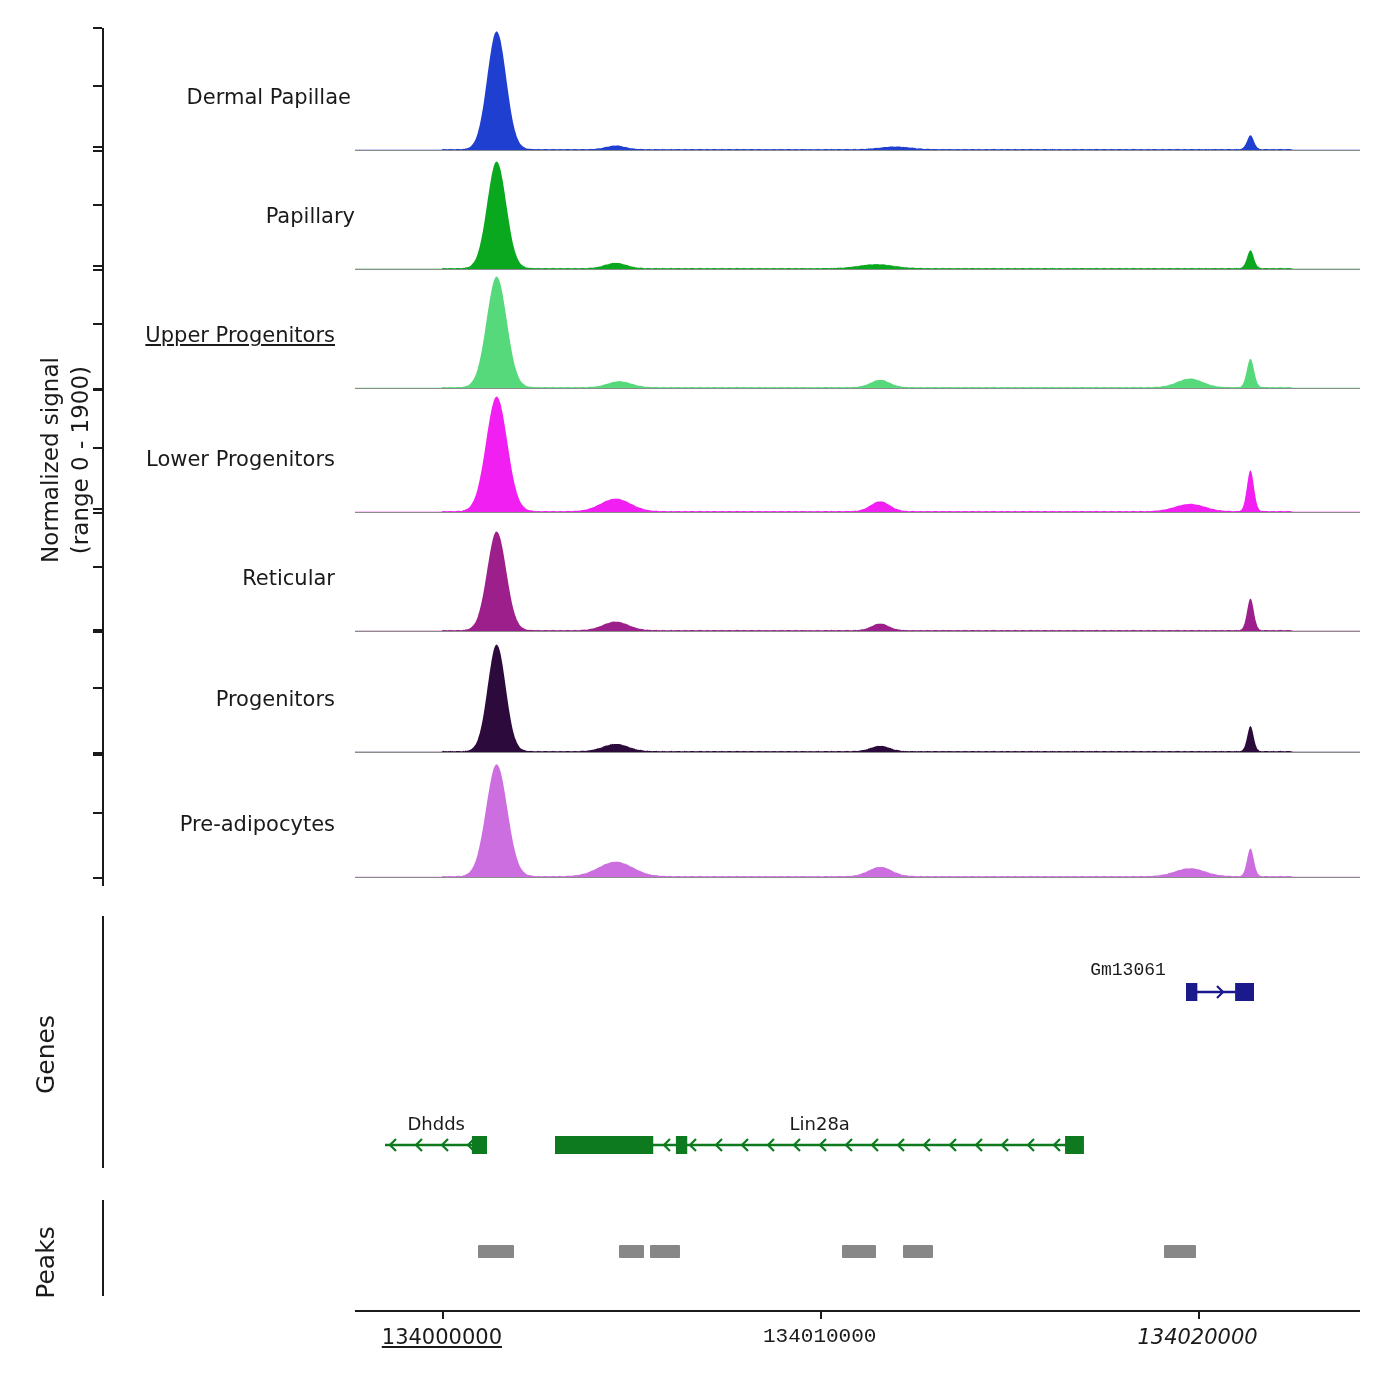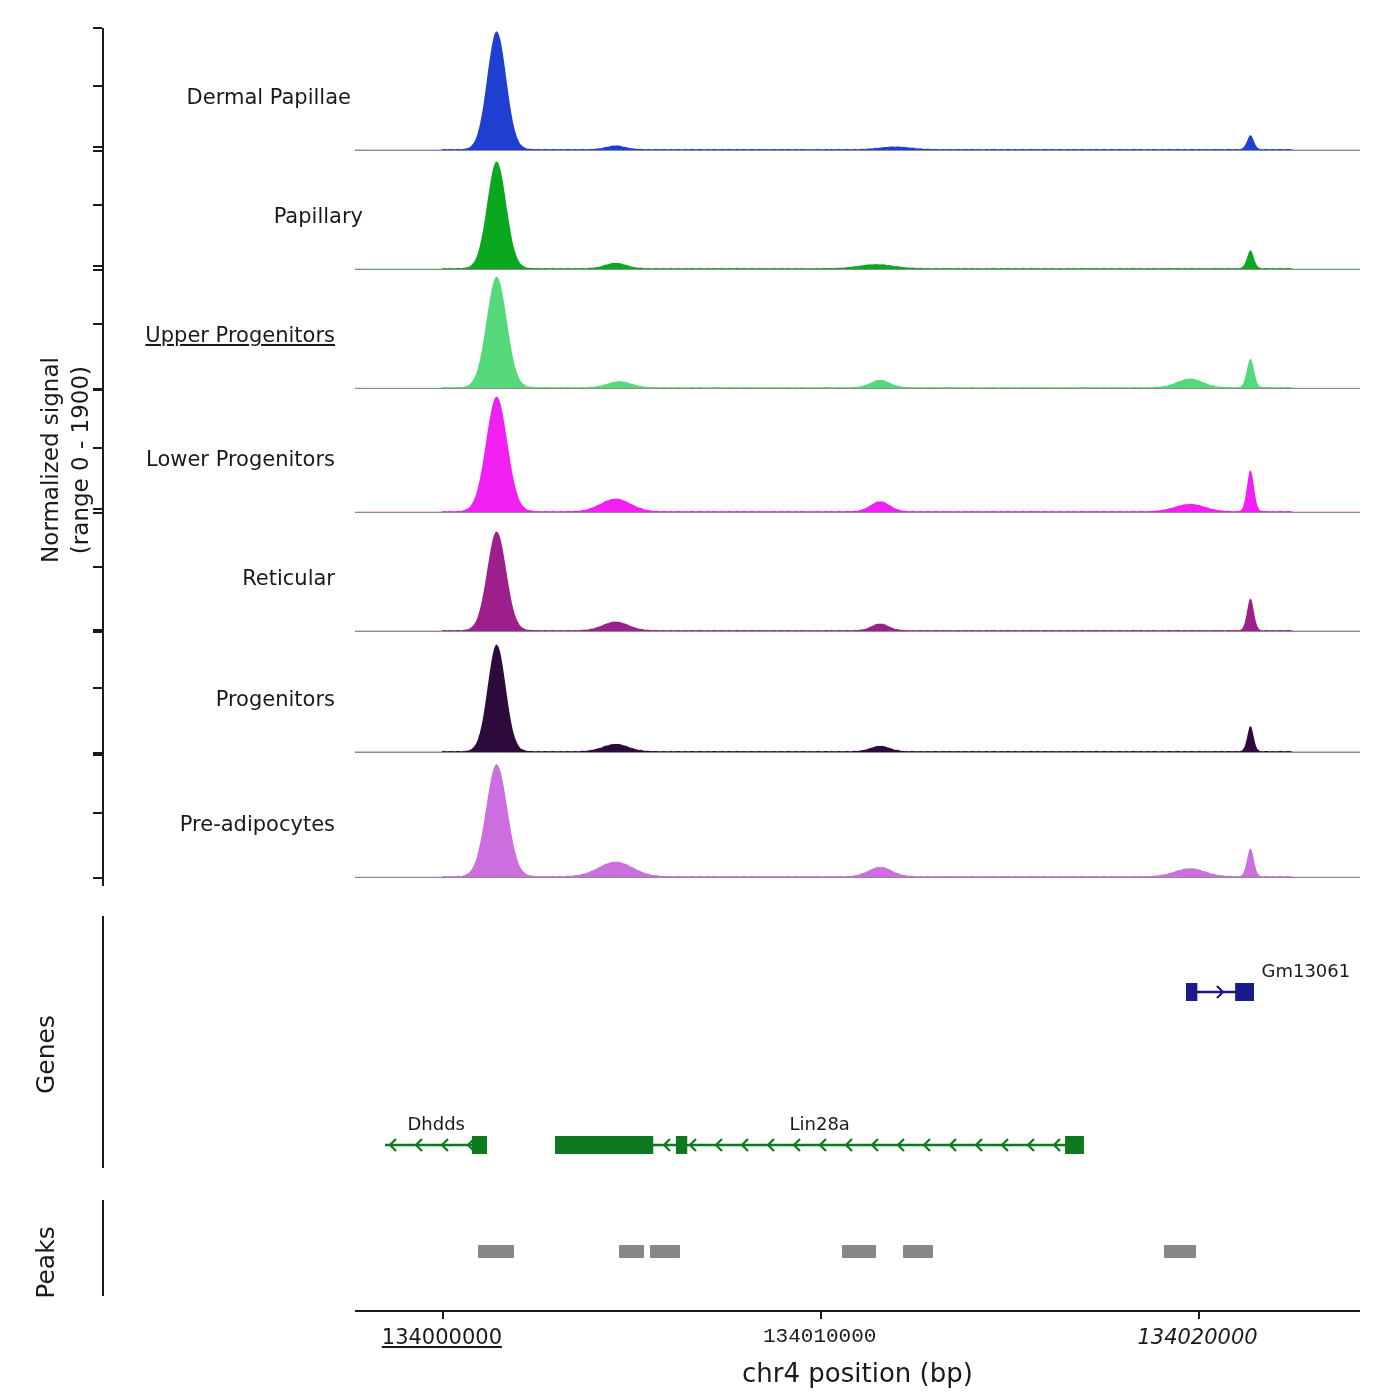--- a/index.html
+++ b/index.html
@@ -133,21 +133,21 @@
   <div class="spine" id="signal-spine" style="left:102px; top:28px; height:858px;"></div>
   <div class="spine" id="genes-spine" style="left:102px; top:916px; height:252px;"></div>
   <div class="spine" id="peaks-spine" style="left:102px; top:1200px; height:96px;"></div>
 
   <div id="tracks-layer">
       <div class="track-label" style="left: 16px; width: 335px; top: 85px;">Dermal Papillae</div>
       <div class="track-baseline" style="left: 355px; width: 1005px; top: 150px;"></div>
       <svg class="track-svg" width="1005" height="125" style="left: 355px; top: 25px;">
         <polygon points="0,125 0.00,124.86 1.01,124.75 2.01,124.84 3.02,124.82 4.02,124.85 5.03,124.80 6.03,124.79 7.04,124.78 8.04,124.76 9.04,124.82 10.05,124.81 11.05,124.85 12.06,124.80 13.06,124.85 14.07,124.74 15.07,124.81 16.08,124.77 17.09,124.82 18.09,124.85 19.09,124.83 20.10,124.81 21.11,124.76 22.11,124.82 23.11,124.75 24.12,124.85 25.13,124.83 26.13,124.85 27.13,124.79 28.14,124.81 29.15,124.76 30.15,124.78 31.16,124.80 32.16,124.82 33.16,124.85 34.17,124.80 35.18,124.84 36.18,124.74 37.18,124.85 38.19,124.76 39.20,124.84 40.20,124.85 41.20,124.83 42.21,124.79 43.21,124.77 44.22,124.79 45.23,124.76 46.23,124.83 47.23,124.83 48.24,124.85 49.25,124.78 50.25,124.84 51.25,124.74 52.26,124.81 53.27,124.79 54.27,124.83 55.27,124.85 56.28,124.81 57.29,124.81 58.29,124.75 59.29,124.83 60.30,124.76 61.30,124.85 62.31,124.85 63.31,124.84 64.32,124.78 65.33,124.80 66.33,124.76 67.34,124.78 68.34,124.82 69.34,124.84 70.35,124.84 71.35,124.78 72.36,124.84 73.36,124.74 74.37,124.84 75.38,124.78 76.38,124.84 77.39,124.84 78.39,124.82 79.39,124.79 80.40,124.76 81.41,124.80 82.41,124.77 83.42,124.84 84.42,124.85 85.43,124.85 86.43,124.77 87.43,124.22 88.44,123.86 89.44,124.13 90.45,124.12 91.45,124.30 92.46,124.25 93.47,124.05 94.47,124.15 95.47,123.84 96.48,124.27 97.48,124.00 98.49,124.33 99.50,124.26 100.50,124.24 101.51,123.93 102.51,124.02 103.52,123.94 104.52,123.99 105.52,124.15 106.53,124.21 107.53,124.09 108.54,123.67 109.55,123.93 110.55,123.27 111.56,123.49 112.56,123.01 113.56,122.84 114.57,122.19 115.58,121.40 116.58,120.42 117.59,119.17 118.59,117.98 119.59,116.13 120.60,114.26 121.60,111.60 122.61,108.61 123.61,104.56 124.62,100.68 125.63,95.63 126.63,90.54 127.64,84.70 128.64,78.39 129.65,71.40 130.65,63.93 131.66,56.67 132.66,48.79 133.67,41.80 134.67,34.39 135.68,27.90 136.68,21.64 137.69,16.40 138.69,11.85 139.70,8.80 140.70,6.89 141.70,6.33 142.71,7.22 143.71,9.14 144.72,12.37 145.72,16.30 146.73,22.07 147.73,27.71 148.74,34.86 149.75,42.01 150.75,49.62 151.75,56.98 152.76,64.33 153.76,71.54 154.77,78.27 155.78,84.96 156.78,90.77 157.78,96.31 158.79,100.84 159.80,105.14 160.80,108.28 161.81,111.63 162.81,114.00 163.81,116.35 164.82,118.20 165.83,119.56 166.83,120.62 167.84,121.24 168.84,122.21 169.84,122.41 170.85,123.28 171.86,123.43 172.86,123.79 173.86,123.70 174.87,123.87 175.88,123.74 176.88,123.88 177.88,124.01 178.89,124.11 179.89,124.31 180.90,124.11 181.91,124.26 182.91,123.83 183.91,124.30 184.92,123.91 185.93,124.25 186.93,124.29 187.94,124.26 188.94,124.08 189.94,123.98 190.95,124.05 191.96,123.92 192.96,124.24 193.97,124.21 194.97,124.34 195.97,124.05 196.98,124.26 197.99,123.85 198.99,124.13 200.00,124.02 201.00,124.22 202.01,124.34 203.01,124.15 204.02,124.16 205.02,123.86 206.02,124.24 207.03,123.92 208.03,124.34 209.04,124.30 210.04,124.30 211.05,124.01 212.06,124.09 213.06,123.94 214.06,124.00 215.07,124.16 216.07,124.24 217.08,124.31 218.09,124.04 219.09,124.30 220.09,123.82 221.10,124.27 222.10,123.98 223.11,124.27 224.12,124.31 225.12,124.19 226.13,124.04 227.13,123.93 228.14,124.08 229.14,123.94 230.15,124.26 231.15,124.29 232.16,124.31 233.16,123.92 234.17,124.15 235.17,123.76 236.17,123.99 237.18,123.93 238.19,124.06 239.19,123.99 240.19,123.71 241.20,123.72 242.20,123.29 243.21,123.61 244.22,123.18 245.22,123.37 246.22,123.16 247.23,122.92 248.23,122.43 249.24,122.29 250.25,122.00 251.25,121.82 252.25,121.79 253.26,121.67 254.27,121.41 255.27,120.88 256.27,121.08 257.28,120.43 258.29,120.75 259.29,120.49 260.30,120.70 261.30,120.62 262.31,120.55 263.31,120.55 264.31,120.54 265.32,120.92 266.32,120.98 267.33,121.48 268.34,121.65 269.34,121.94 270.35,121.75 271.35,122.25 272.36,122.19 273.36,122.64 274.37,122.90 275.37,123.25 276.38,123.29 277.38,123.21 278.39,123.54 279.39,123.31 280.40,123.89 281.40,123.73 282.41,124.07 283.41,123.99 284.41,124.04 285.42,123.81 286.42,123.91 287.43,123.95 288.44,124.02 289.44,124.25 290.44,124.23 291.45,124.26 292.45,123.88 293.46,124.32 294.46,123.84 295.47,124.23 296.47,124.16 297.48,124.33 298.49,124.16 299.49,124.05 300.50,124.04 301.50,123.89 302.50,124.19 303.51,124.09 304.51,124.34 305.52,124.17 306.52,124.30 307.53,123.87 308.53,124.14 309.54,123.94 310.55,124.15 311.55,124.27 312.56,124.26 313.56,124.19 314.56,123.92 315.57,124.21 316.57,123.86 317.58,124.34 318.58,124.17 319.59,124.34 320.60,124.11 321.60,124.14 322.61,123.93 323.61,123.99 324.62,124.08 325.62,124.14 326.63,124.34 327.63,124.16 328.63,124.29 329.64,123.85 330.65,124.30 331.65,123.90 332.66,124.24 333.66,124.26 334.67,124.27 335.67,124.10 336.68,123.98 337.68,124.06 338.69,123.90 339.69,124.24 340.70,124.19 341.70,124.35 342.71,124.07 343.71,124.26 344.72,123.85 345.72,124.12 346.72,124.01 347.73,124.20 348.73,124.34 349.74,124.17 350.75,124.17 351.75,123.87 352.75,124.24 353.76,123.90 354.76,124.33 355.77,124.27 356.77,124.30 357.78,124.03 358.78,124.09 359.79,123.94 360.79,123.99 361.80,124.15 362.81,124.22 363.81,124.32 364.81,124.06 365.82,124.31 366.82,123.82 367.83,124.27 368.83,123.97 369.84,124.26 370.84,124.34 371.85,124.20 372.86,124.07 373.86,123.93 374.87,124.10 375.87,123.94 376.88,124.28 377.88,124.29 378.88,124.35 379.89,123.99 380.89,124.22 381.90,123.86 382.91,124.11 383.91,124.09 384.92,124.26 385.92,124.29 386.93,124.08 387.93,124.17 388.94,123.84 389.94,124.28 390.94,123.96 391.95,124.32 392.96,124.32 393.96,124.26 394.97,123.98 395.97,124.04 396.98,123.97 397.98,124.01 398.99,124.22 399.99,124.31 401.00,124.30 402.00,123.98 403.00,124.34 404.01,123.82 405.02,124.24 406.02,124.05 407.03,124.30 408.03,124.25 409.03,124.13 410.04,124.05 411.04,123.90 412.05,124.14 413.05,123.99 414.06,124.32 415.06,124.30 416.07,124.33 417.07,123.92 418.08,124.17 419.08,123.89 420.09,124.11 421.09,124.17 422.10,124.33 423.10,124.24 424.11,124.00 425.12,124.19 426.12,123.83 427.13,124.32 428.13,124.05 429.13,124.33 430.14,124.22 431.14,124.20 432.15,123.95 433.15,124.00 434.16,124.02 435.17,124.05 436.17,124.28 437.18,124.29 438.18,124.29 439.19,123.91 440.19,124.33 441.19,123.84 442.20,124.23 443.20,124.14 444.21,124.35 445.22,124.18 446.22,124.06 447.23,124.05 448.23,123.88 449.24,124.19 450.24,124.07 451.25,124.34 452.25,124.20 453.25,124.30 454.26,123.88 455.26,124.14 456.27,123.94 457.28,124.14 458.28,124.25 459.29,124.28 460.29,124.20 461.30,123.93 462.30,124.21 463.31,123.85 464.31,124.35 465.31,124.14 466.32,124.34 467.33,124.13 468.33,124.14 469.34,123.94 470.34,123.98 471.34,124.08 472.35,124.12 473.35,124.33 474.36,124.18 475.36,124.29 476.37,123.85 477.38,124.29 478.38,123.89 479.38,124.23 480.39,124.24 481.39,124.29 482.40,124.12 483.40,123.99 484.41,124.07 485.41,123.89 486.42,124.23 487.43,124.16 488.43,124.34 489.44,124.09 490.44,124.25 491.44,123.85 492.45,124.10 493.45,123.98 494.46,124.16 495.46,124.30 496.47,124.16 497.48,124.14 498.48,123.82 499.49,124.19 500.49,123.81 501.50,124.24 502.50,124.14 503.50,124.19 504.51,123.91 505.51,123.92 506.52,123.75 507.52,123.75 508.53,123.88 509.54,123.89 510.54,123.98 511.55,123.69 512.55,123.86 513.56,123.31 514.56,123.68 515.57,123.30 516.57,123.52 517.58,123.53 518.58,123.32 519.59,123.09 520.59,122.85 521.60,122.92 522.60,122.64 523.61,122.89 524.61,122.76 525.62,122.74 526.62,122.29 527.63,122.39 528.63,121.93 529.63,122.06 530.64,121.95 531.64,122.02 532.65,122.00 533.65,121.72 534.66,121.74 535.67,121.33 536.67,121.73 537.68,121.35 538.68,121.70 539.69,121.72 540.69,121.63 541.70,121.38 542.70,121.44 543.71,121.41 544.71,121.48 545.72,121.75 546.72,121.89 547.73,121.99 548.73,121.76 549.74,122.20 550.74,121.77 551.75,122.28 552.75,122.19 553.75,122.54 554.76,122.65 555.77,122.62 556.77,122.65 557.78,122.59 558.78,122.94 559.79,122.87 560.79,123.31 561.80,123.42 562.80,123.50 563.81,123.20 564.81,123.50 565.81,123.29 566.82,123.57 567.82,123.69 568.83,123.90 569.83,123.90 570.84,123.70 571.84,123.93 572.85,123.59 573.85,124.12 574.86,123.85 575.87,124.18 576.87,124.12 577.88,124.10 578.88,123.88 579.88,123.92 580.89,123.96 581.89,123.98 582.90,124.22 583.90,124.28 584.91,124.27 585.91,123.90 586.92,124.30 587.92,123.82 588.93,124.21 589.93,124.11 590.94,124.32 591.94,124.20 592.95,124.06 593.95,124.06 594.96,123.88 595.96,124.19 596.97,124.05 597.98,124.34 598.98,124.22 599.99,124.29 600.99,123.89 602.00,124.13 603.00,123.93 604.00,124.12 605.01,124.23 606.01,124.30 607.02,124.22 608.02,123.94 609.03,124.22 610.03,123.84 611.04,124.34 612.04,124.12 613.05,124.35 614.05,124.15 615.06,124.15 616.06,123.95 617.07,123.97 618.08,124.07 619.08,124.09 620.09,124.32 621.09,124.21 622.10,124.30 623.10,123.87 624.11,124.28 625.11,123.88 626.12,124.22 627.12,124.22 628.13,124.30 629.13,124.14 630.13,124.00 631.14,124.08 632.14,123.88 633.15,124.24 634.15,124.14 635.16,124.35 636.16,124.12 637.17,124.25 638.17,123.87 639.18,124.10 640.19,123.99 641.19,124.16 642.20,124.31 643.20,124.21 644.21,124.20 645.21,123.88 646.22,124.26 647.22,123.87 648.23,124.32 649.23,124.22 650.24,124.32 651.24,124.08 652.25,124.09 653.25,123.95 654.25,123.97 655.26,124.14 656.26,124.17 657.27,124.34 658.27,124.11 659.28,124.32 660.29,123.83 661.29,124.25 662.30,123.94 663.30,124.23 664.31,124.31 665.31,124.23 666.32,124.10 667.32,123.94 668.33,124.11 669.33,123.91 670.34,124.28 671.34,124.24 672.35,124.34 673.35,124.03 674.36,124.21 675.36,123.87 676.37,124.08 677.37,124.06 678.38,124.22 679.38,124.32 680.38,124.12 681.39,124.19 682.40,123.84 683.40,124.29 684.41,123.93 685.41,124.31 686.42,124.32 687.42,124.27 688.43,124.02 689.43,124.04 690.44,123.98 691.44,123.98 692.44,124.20 693.45,124.26 694.45,124.32 695.46,124.02 696.46,124.35 697.47,123.82 698.47,124.22 699.48,124.02 700.48,124.27 701.49,124.30 702.50,124.15 703.50,124.08 704.50,123.90 705.51,124.15 706.51,123.96 707.52,124.32 708.52,124.34 709.53,124.32 710.53,123.96 711.54,124.16 712.54,123.89 713.55,124.08 714.55,124.14 715.56,124.29 716.56,124.27 717.57,124.03 718.57,124.21 719.58,123.82 720.58,124.33 721.59,124.00 722.60,124.32 723.60,124.27 724.61,124.21 725.61,123.98 726.62,123.99 727.62,124.02 728.63,124.02 729.63,124.26 730.63,124.34 731.64,124.31 732.64,123.94 733.65,124.31 734.65,123.83 735.66,124.21 736.66,124.10 737.67,124.32 738.67,124.22 739.68,124.08 740.68,124.07 741.69,123.87 742.69,124.19 743.70,124.02 744.71,124.34 745.71,124.25 746.72,124.29 747.72,123.91 748.73,124.12 749.73,123.92 750.74,124.10 751.74,124.22 752.75,124.32 753.75,124.23 754.75,123.95 755.76,124.23 756.76,123.83 757.77,124.34 758.77,124.09 759.78,124.34 760.78,124.18 761.79,124.15 762.79,123.96 763.80,123.97 764.81,124.07 765.81,124.07 766.82,124.31 767.82,124.23 768.83,124.31 769.83,123.88 770.84,124.27 771.84,123.87 772.85,124.21 773.85,124.20 774.86,124.32 775.86,124.16 776.87,124.00 777.87,124.09 778.88,123.87 779.88,124.24 780.88,124.11 781.89,124.35 782.89,124.15 783.90,124.25 784.90,123.88 785.91,124.09 786.92,123.98 787.92,124.14 788.93,124.29 789.93,124.23 790.94,124.21 791.94,123.89 792.95,124.26 793.95,123.86 794.96,124.31 795.96,124.19 796.97,124.33 797.97,124.10 798.98,124.09 799.98,123.96 800.99,123.96 801.99,124.13 803.00,124.15 804.00,124.35 805.00,124.13 806.01,124.33 807.02,123.84 808.02,124.24 809.03,123.93 810.03,124.22 811.04,124.29 812.04,124.25 813.05,124.12 814.05,123.94 815.06,124.11 816.06,123.89 817.06,124.28 818.07,124.21 819.07,124.34 820.08,124.06 821.08,124.21 822.09,123.87 823.09,124.07 824.10,124.05 825.10,124.20 826.11,124.34 827.12,124.14 828.12,124.21 829.13,123.84 830.13,124.30 831.13,123.91 832.14,124.30 833.14,124.30 834.15,124.28 835.15,124.04 836.16,124.04 837.16,123.98 838.17,123.97 839.17,124.19 840.18,124.23 841.18,124.32 842.19,124.04 843.19,124.34 844.20,123.82 845.20,124.21 846.21,124.00 847.21,124.25 848.22,124.32 849.23,124.17 850.23,124.09 851.24,123.90 852.24,124.15 853.25,123.94 854.25,124.32 855.25,124.31 856.26,124.32 857.26,123.98 858.27,124.16 859.27,123.89 860.28,124.07 861.28,124.12 862.29,124.27 863.29,124.29 864.30,124.05 865.30,124.22 866.31,123.82 867.31,124.34 868.32,123.98 869.33,124.31 870.33,124.30 871.34,124.22 872.34,123.99 873.35,123.99 874.35,124.02 875.36,124.00 876.36,124.25 877.37,124.33 878.37,124.31 879.38,123.96 880.38,124.30 881.38,123.83 882.39,124.19 883.39,124.06 884.40,124.23 885.40,124.07 886.41,123.70 887.41,123.26 888.42,122.26 889.42,121.35 890.43,119.38 891.44,117.48 892.44,114.94 893.45,112.67 894.45,110.68 895.46,110.30 896.46,110.73 897.47,112.56 898.47,114.98 899.48,117.59 900.48,119.72 901.49,121.19 902.49,122.68 903.50,123.02 904.50,123.95 905.50,123.91 906.51,124.26 907.51,124.18 908.52,124.15 909.52,123.97 910.53,123.96 911.54,124.07 912.54,124.05 913.55,124.30 914.55,124.26 915.56,124.32 916.56,123.89 917.57,124.27 918.57,123.86 919.58,124.19 920.58,124.18 921.59,124.34 922.59,124.18 923.60,124.01 924.60,124.09 925.61,123.86 926.61,124.24 927.62,124.09 928.62,124.35 929.63,124.17 930.63,124.25 931.63,123.89 932.64,124.08 933.65,123.97 934.65,124.12 935.66,124.28 936.66,124.25 937.67,124.83 938.67,124.76 939.68,124.84 940.68,124.74 941.69,124.85 942.69,124.82 943.69,124.85 944.70,124.80 945.70,124.80 946.71,124.77 947.71,124.77 948.72,124.81 949.72,124.80 950.73,124.85 951.73,124.81 952.74,124.85 953.75,124.74 954.75,124.83 955.75,124.76 956.76,124.82 957.76,124.84 958.77,124.84 959.77,124.81 960.78,124.77 961.78,124.80 962.79,124.75 963.79,124.84 964.80,124.82 965.80,124.85 966.81,124.80 967.81,124.82 968.82,124.75 969.82,124.79 970.83,124.79 971.83,124.82 972.84,124.85 973.85,124.81 974.85,124.83 975.86,124.74 976.86,124.85 977.87,124.75 978.87,124.84 979.88,124.84 980.88,124.84 981.88,124.79 982.89,124.79 983.89,124.78 984.90,124.77 985.90,124.82 986.91,124.82 987.91,124.85 988.92,124.79 989.92,124.85 990.93,124.74 991.93,124.82 992.94,124.77 993.94,124.83 994.95,124.85 995.96,124.82 996.96,124.80 997.97,124.76 998.97,124.81 999.98,124.76 1000.98,124.85 1001.99,124.84 1002.99,124.85 1004.00,124.78 1005.00,124.81 1005,125" fill="#1f3fd0"></polygon>
       </svg>
-      <div class="track-label" style="left: 16px; width: 335px; top: 204px; padding-left: 12px;">Papillary</div>
+      <div class="track-label" style="left: 8px; width: 335px; top: 204px; padding-left: 12px;">Papillary</div>
       <div class="track-baseline" style="left: 355px; width: 1005px; top: 269px;"></div>
       <svg class="track-svg" width="1005" height="125" style="left: 355px; top: 144px;">
         <polygon points="0,125 0.00,124.86 1.01,124.75 2.01,124.84 3.02,124.82 4.02,124.85 5.03,124.80 6.03,124.79 7.04,124.78 8.04,124.76 9.04,124.82 10.05,124.81 11.05,124.85 12.06,124.80 13.06,124.85 14.07,124.74 15.07,124.81 16.08,124.77 17.09,124.82 18.09,124.85 19.09,124.83 20.10,124.81 21.11,124.76 22.11,124.82 23.11,124.75 24.12,124.85 25.13,124.83 26.13,124.85 27.13,124.79 28.14,124.81 29.15,124.76 30.15,124.78 31.16,124.80 32.16,124.82 33.16,124.85 34.17,124.80 35.18,124.84 36.18,124.74 37.18,124.85 38.19,124.76 39.20,124.84 40.20,124.85 41.20,124.83 42.21,124.79 43.21,124.77 44.22,124.79 45.23,124.76 46.23,124.83 47.23,124.83 48.24,124.85 49.25,124.78 50.25,124.84 51.25,124.74 52.26,124.81 53.27,124.79 54.27,124.83 55.27,124.85 56.28,124.81 57.29,124.81 58.29,124.75 59.29,124.83 60.30,124.76 61.30,124.85 62.31,124.85 63.31,124.84 64.32,124.78 65.33,124.80 66.33,124.76 67.34,124.78 68.34,124.82 69.34,124.84 70.35,124.84 71.35,124.78 72.36,124.84 73.36,124.74 74.37,124.84 75.38,124.78 76.38,124.84 77.39,124.84 78.39,124.82 79.39,124.79 80.40,124.76 81.41,124.80 82.41,124.77 83.42,124.84 84.42,124.85 85.43,124.85 86.43,124.77 87.43,124.22 88.44,123.86 89.44,124.13 90.45,124.12 91.45,124.30 92.46,124.25 93.47,124.05 94.47,124.15 95.47,123.84 96.48,124.27 97.48,124.00 98.49,124.33 99.50,124.26 100.50,124.24 101.51,123.93 102.51,124.02 103.52,123.94 104.52,124.00 105.52,124.16 106.53,124.22 107.53,124.11 108.54,123.70 109.55,123.97 110.55,123.33 111.56,123.56 112.56,123.12 113.56,122.98 114.57,122.38 115.58,121.66 116.58,120.77 117.59,119.62 118.59,118.57 119.59,116.88 120.60,115.22 121.60,112.80 122.61,110.10 123.61,106.40 124.62,102.91 125.63,98.32 126.63,93.73 127.64,88.45 128.64,82.76 129.65,76.41 130.65,69.64 131.66,63.08 132.66,55.92 133.67,49.64 134.67,42.91 135.68,37.06 136.68,31.37 137.69,26.64 138.69,22.50 139.70,19.74 140.70,18.02 141.70,17.52 142.71,18.34 143.71,20.07 144.72,23.00 145.72,26.52 146.73,31.78 147.73,36.84 148.74,43.35 149.75,49.82 150.75,56.71 151.75,63.35 152.76,70.00 153.76,76.53 154.77,82.60 155.78,88.69 156.78,93.94 157.78,98.97 158.79,103.05 159.80,106.96 160.80,109.76 161.81,112.82 162.81,114.94 163.81,117.09 164.82,118.78 165.83,120.01 166.83,120.96 167.84,121.49 168.84,122.40 169.84,122.55 170.85,123.38 171.86,123.50 172.86,123.84 173.86,123.74 174.87,123.90 175.88,123.75 176.88,123.89 177.88,124.02 178.89,124.11 179.89,124.32 180.90,124.11 181.91,124.26 182.91,123.83 183.91,124.30 184.92,123.91 185.93,124.25 186.93,124.29 187.94,124.26 188.94,124.08 189.94,123.98 190.95,124.05 191.96,123.92 192.96,124.24 193.97,124.21 194.97,124.34 195.97,124.05 196.98,124.26 197.99,123.85 198.99,124.13 200.00,124.02 201.00,124.22 202.01,124.34 203.01,124.15 204.02,124.16 205.02,123.86 206.02,124.24 207.03,123.92 208.03,124.34 209.04,124.30 210.04,124.30 211.05,124.01 212.06,124.09 213.06,123.94 214.06,124.00 215.07,124.16 216.07,124.24 217.08,124.31 218.09,124.04 219.09,124.30 220.09,123.81 221.10,124.27 222.10,123.98 223.11,124.26 224.12,124.30 225.12,124.17 226.13,124.02 227.13,123.90 228.14,124.05 229.14,123.90 230.15,124.20 231.15,124.21 232.16,124.21 233.16,123.79 234.17,124.00 235.17,123.57 236.17,123.76 237.18,123.66 238.19,123.73 239.19,123.61 240.19,123.27 241.20,123.20 242.20,122.70 243.21,122.94 244.22,122.43 245.22,122.53 246.22,122.24 247.23,121.92 248.23,121.34 249.24,121.12 250.25,120.75 251.25,120.50 252.25,120.40 253.26,120.23 254.27,119.91 255.27,119.35 256.27,119.51 257.28,118.83 258.29,119.12 259.29,118.85 260.30,119.05 261.30,118.98 262.31,118.92 263.31,118.93 264.31,118.94 265.32,119.36 266.32,119.45 267.33,120.00 268.34,120.22 269.34,120.56 270.35,120.44 271.35,121.02 272.36,121.03 273.36,121.56 274.37,121.91 275.37,122.34 276.38,122.47 277.38,122.47 278.39,122.88 279.39,122.74 280.40,123.39 281.40,123.30 282.41,123.70 283.41,123.67 284.41,123.77 285.42,123.60 286.42,123.74 287.43,123.81 288.44,123.91 289.44,124.16 290.44,124.16 291.45,124.20 292.45,123.84 293.46,124.29 294.46,123.82 295.47,124.22 296.47,124.15 297.48,124.32 298.49,124.15 299.49,124.04 300.50,124.04 301.50,123.89 302.50,124.19 303.51,124.09 304.51,124.34 305.52,124.17 306.52,124.30 307.53,123.87 308.53,124.14 309.54,123.94 310.55,124.15 311.55,124.27 312.56,124.26 313.56,124.19 314.56,123.92 315.57,124.21 316.57,123.86 317.58,124.34 318.58,124.17 319.59,124.34 320.60,124.11 321.60,124.14 322.61,123.93 323.61,123.99 324.62,124.08 325.62,124.14 326.63,124.34 327.63,124.16 328.63,124.29 329.64,123.85 330.65,124.30 331.65,123.90 332.66,124.24 333.66,124.26 334.67,124.27 335.67,124.10 336.68,123.98 337.68,124.06 338.69,123.90 339.69,124.24 340.70,124.19 341.70,124.35 342.71,124.07 343.71,124.26 344.72,123.85 345.72,124.12 346.72,124.01 347.73,124.20 348.73,124.34 349.74,124.17 350.75,124.17 351.75,123.87 352.75,124.24 353.76,123.90 354.76,124.33 355.77,124.27 356.77,124.30 357.78,124.03 358.78,124.09 359.79,123.94 360.79,123.99 361.80,124.15 362.81,124.22 363.81,124.32 364.81,124.06 365.82,124.31 366.82,123.82 367.83,124.27 368.83,123.97 369.84,124.26 370.84,124.34 371.85,124.20 372.86,124.07 373.86,123.93 374.87,124.10 375.87,123.94 376.88,124.28 377.88,124.29 378.88,124.35 379.89,123.99 380.89,124.22 381.90,123.86 382.91,124.11 383.91,124.09 384.92,124.26 385.92,124.29 386.93,124.08 387.93,124.17 388.94,123.84 389.94,124.28 390.94,123.96 391.95,124.32 392.96,124.32 393.96,124.26 394.97,123.98 395.97,124.04 396.98,123.97 397.98,124.01 398.99,124.22 399.99,124.31 401.00,124.30 402.00,123.98 403.00,124.34 404.01,123.82 405.02,124.24 406.02,124.05 407.03,124.30 408.03,124.25 409.03,124.13 410.04,124.05 411.04,123.90 412.05,124.14 413.05,123.99 414.06,124.32 415.06,124.30 416.07,124.33 417.07,123.92 418.08,124.17 419.08,123.89 420.09,124.11 421.09,124.17 422.10,124.33 423.10,124.24 424.11,124.00 425.12,124.19 426.12,123.83 427.13,124.32 428.13,124.05 429.13,124.33 430.14,124.22 431.14,124.20 432.15,123.95 433.15,124.00 434.16,124.02 435.17,124.05 436.17,124.28 437.18,124.29 438.18,124.29 439.19,123.91 440.19,124.33 441.19,123.84 442.20,124.23 443.20,124.14 444.21,124.35 445.22,124.18 446.22,124.06 447.23,124.05 448.23,123.88 449.24,124.19 450.24,124.07 451.25,124.34 452.25,124.19 453.25,124.29 454.26,123.88 455.26,124.13 456.27,123.93 457.28,124.13 458.28,124.25 459.29,124.28 460.29,124.20 461.30,123.92 462.30,124.21 463.31,123.83 464.31,124.33 465.31,124.13 466.32,124.33 467.33,124.11 468.33,124.12 469.34,123.90 470.34,123.94 471.34,124.03 472.35,124.06 473.35,124.26 474.36,124.10 475.36,124.20 476.37,123.74 477.38,124.16 478.38,123.73 479.38,124.05 480.39,124.03 481.39,124.05 482.40,123.85 483.40,123.67 484.41,123.71 485.41,123.48 486.42,123.77 487.43,123.64 488.43,123.76 489.44,123.44 490.44,123.52 491.44,123.04 492.45,123.20 493.45,122.99 494.46,123.07 495.46,123.11 496.47,122.86 497.48,122.74 498.48,122.30 499.49,122.55 500.49,122.05 501.50,122.35 502.50,122.13 503.50,122.06 504.51,121.66 505.51,121.55 506.52,121.27 507.52,121.16 508.53,121.19 509.54,121.11 510.54,121.12 511.55,120.75 512.55,120.87 513.56,120.28 514.56,120.62 515.57,120.23 516.57,120.46 517.58,120.49 518.58,120.32 519.59,120.16 520.59,119.99 521.60,120.15 522.60,119.99 523.61,120.37 524.61,120.39 525.62,120.52 526.62,120.25 527.63,120.52 528.63,120.26 529.63,120.59 530.64,120.67 531.64,120.95 532.65,121.14 533.65,121.07 534.66,121.28 535.67,121.08 536.67,121.66 537.68,121.46 538.68,121.98 539.69,122.15 540.69,122.21 541.70,122.08 542.70,122.25 543.71,122.33 544.71,122.47 545.72,122.81 546.72,123.00 547.73,123.13 548.73,122.93 549.74,123.38 550.74,122.95 551.75,123.45 552.75,123.33 553.75,123.65 554.76,123.71 555.77,123.64 556.77,123.62 557.78,123.51 558.78,123.80 559.79,123.68 560.79,124.06 561.80,124.10 562.80,124.13 563.81,123.77 564.81,124.02 565.81,123.76 566.82,123.99 567.82,124.06 568.83,124.23 569.83,124.19 570.84,123.96 571.84,124.15 572.85,123.79 573.85,124.29 574.86,124.00 575.87,124.30 576.87,124.23 577.88,124.19 578.88,123.95 579.88,123.99 580.89,124.01 581.89,124.03 582.90,124.26 583.90,124.31 584.91,124.29 585.91,123.92 586.92,124.32 587.92,123.84 588.93,124.22 589.93,124.12 590.94,124.33 591.94,124.20 592.95,124.07 593.95,124.06 594.96,123.88 595.96,124.19 596.97,124.05 597.98,124.34 598.98,124.22 599.99,124.29 600.99,123.89 602.00,124.13 603.00,123.93 604.00,124.12 605.01,124.23 606.01,124.30 607.02,124.22 608.02,123.94 609.03,124.22 610.03,123.84 611.04,124.34 612.04,124.12 613.05,124.35 614.05,124.15 615.06,124.15 616.06,123.95 617.07,123.97 618.08,124.07 619.08,124.09 620.09,124.32 621.09,124.21 622.10,124.30 623.10,123.87 624.11,124.28 625.11,123.88 626.12,124.22 627.12,124.22 628.13,124.30 629.13,124.14 630.13,124.00 631.14,124.08 632.14,123.88 633.15,124.24 634.15,124.14 635.16,124.35 636.16,124.12 637.17,124.25 638.17,123.87 639.18,124.10 640.19,123.99 641.19,124.16 642.20,124.31 643.20,124.21 644.21,124.20 645.21,123.88 646.22,124.26 647.22,123.87 648.23,124.32 649.23,124.22 650.24,124.32 651.24,124.08 652.25,124.09 653.25,123.95 654.25,123.97 655.26,124.14 656.26,124.17 657.27,124.34 658.27,124.11 659.28,124.32 660.29,123.83 661.29,124.25 662.30,123.94 663.30,124.23 664.31,124.31 665.31,124.23 666.32,124.10 667.32,123.94 668.33,124.11 669.33,123.91 670.34,124.28 671.34,124.24 672.35,124.34 673.35,124.03 674.36,124.21 675.36,123.87 676.37,124.08 677.37,124.06 678.38,124.22 679.38,124.32 680.38,124.12 681.39,124.19 682.40,123.84 683.40,124.29 684.41,123.93 685.41,124.31 686.42,124.32 687.42,124.27 688.43,124.02 689.43,124.04 690.44,123.98 691.44,123.98 692.44,124.20 693.45,124.26 694.45,124.32 695.46,124.02 696.46,124.35 697.47,123.82 698.47,124.22 699.48,124.02 700.48,124.27 701.49,124.30 702.50,124.15 703.50,124.08 704.50,123.90 705.51,124.15 706.51,123.96 707.52,124.32 708.52,124.34 709.53,124.32 710.53,123.96 711.54,124.16 712.54,123.89 713.55,124.08 714.55,124.14 715.56,124.29 716.56,124.27 717.57,124.03 718.57,124.21 719.58,123.82 720.58,124.33 721.59,124.00 722.60,124.32 723.60,124.27 724.61,124.21 725.61,123.98 726.62,123.99 727.62,124.02 728.63,124.02 729.63,124.26 730.63,124.34 731.64,124.31 732.64,123.94 733.65,124.31 734.65,123.83 735.66,124.21 736.66,124.10 737.67,124.32 738.67,124.22 739.68,124.08 740.68,124.07 741.69,123.87 742.69,124.19 743.70,124.02 744.71,124.34 745.71,124.25 746.72,124.29 747.72,123.91 748.73,124.12 749.73,123.92 750.74,124.10 751.74,124.22 752.75,124.32 753.75,124.23 754.75,123.95 755.76,124.23 756.76,123.83 757.77,124.34 758.77,124.09 759.78,124.34 760.78,124.18 761.79,124.15 762.79,123.96 763.80,123.97 764.81,124.07 765.81,124.07 766.82,124.31 767.82,124.23 768.83,124.31 769.83,123.88 770.84,124.27 771.84,123.87 772.85,124.21 773.85,124.20 774.86,124.32 775.86,124.16 776.87,124.00 777.87,124.09 778.88,123.87 779.88,124.24 780.88,124.11 781.89,124.35 782.89,124.15 783.90,124.25 784.90,123.88 785.91,124.09 786.92,123.98 787.92,124.14 788.93,124.29 789.93,124.23 790.94,124.21 791.94,123.89 792.95,124.26 793.95,123.86 794.96,124.31 795.96,124.19 796.97,124.33 797.97,124.10 798.98,124.09 799.98,123.96 800.99,123.96 801.99,124.13 803.00,124.15 804.00,124.35 805.00,124.13 806.01,124.33 807.02,123.84 808.02,124.24 809.03,123.93 810.03,124.22 811.04,124.29 812.04,124.25 813.05,124.12 814.05,123.94 815.06,124.11 816.06,123.89 817.06,124.28 818.07,124.21 819.07,124.34 820.08,124.06 821.08,124.21 822.09,123.87 823.09,124.07 824.10,124.05 825.10,124.20 826.11,124.34 827.12,124.14 828.12,124.21 829.13,123.84 830.13,124.30 831.13,123.91 832.14,124.30 833.14,124.30 834.15,124.28 835.15,124.04 836.16,124.04 837.16,123.98 838.17,123.97 839.17,124.19 840.18,124.23 841.18,124.32 842.19,124.04 843.19,124.34 844.20,123.82 845.20,124.21 846.21,124.00 847.21,124.25 848.22,124.32 849.23,124.17 850.23,124.09 851.24,123.90 852.24,124.15 853.25,123.94 854.25,124.32 855.25,124.31 856.26,124.32 857.26,123.98 858.27,124.16 859.27,123.89 860.28,124.07 861.28,124.12 862.29,124.27 863.29,124.29 864.30,124.05 865.30,124.22 866.31,123.82 867.31,124.34 868.32,123.98 869.33,124.31 870.33,124.30 871.34,124.22 872.34,123.99 873.35,123.99 874.35,124.02 875.36,124.00 876.36,124.25 877.37,124.33 878.37,124.31 879.38,123.96 880.38,124.30 881.38,123.83 882.39,124.19 883.39,124.05 884.40,124.21 885.40,124.03 886.41,123.59 887.41,123.02 888.42,121.81 889.42,120.54 890.43,118.06 891.44,115.51 892.44,112.27 893.45,109.35 894.45,106.90 895.46,106.36 896.46,106.96 897.47,109.26 898.47,112.34 899.48,115.66 900.48,118.42 901.49,120.39 902.49,122.23 903.50,122.79 904.50,123.84 905.50,123.86 906.51,124.25 907.51,124.17 908.52,124.15 909.52,123.97 910.53,123.96 911.54,124.07 912.54,124.05 913.55,124.30 914.55,124.26 915.56,124.32 916.56,123.89 917.57,124.27 918.57,123.86 919.58,124.19 920.58,124.18 921.59,124.34 922.59,124.18 923.60,124.01 924.60,124.09 925.61,123.86 926.61,124.24 927.62,124.09 928.62,124.35 929.63,124.17 930.63,124.25 931.63,123.89 932.64,124.08 933.65,123.97 934.65,124.12 935.66,124.28 936.66,124.25 937.67,124.83 938.67,124.76 939.68,124.84 940.68,124.74 941.69,124.85 942.69,124.82 943.69,124.85 944.70,124.80 945.70,124.80 946.71,124.77 947.71,124.77 948.72,124.81 949.72,124.80 950.73,124.85 951.73,124.81 952.74,124.85 953.75,124.74 954.75,124.83 955.75,124.76 956.76,124.82 957.76,124.84 958.77,124.84 959.77,124.81 960.78,124.77 961.78,124.80 962.79,124.75 963.79,124.84 964.80,124.82 965.80,124.85 966.81,124.80 967.81,124.82 968.82,124.75 969.82,124.79 970.83,124.79 971.83,124.82 972.84,124.85 973.85,124.81 974.85,124.83 975.86,124.74 976.86,124.85 977.87,124.75 978.87,124.84 979.88,124.84 980.88,124.84 981.88,124.79 982.89,124.79 983.89,124.78 984.90,124.77 985.90,124.82 986.91,124.82 987.91,124.85 988.92,124.79 989.92,124.85 990.93,124.74 991.93,124.82 992.94,124.77 993.94,124.83 994.95,124.85 995.96,124.82 996.96,124.80 997.97,124.76 998.97,124.81 999.98,124.76 1000.98,124.85 1001.99,124.84 1002.99,124.85 1004.00,124.78 1005.00,124.81 1005,125" fill="#0aa81e"></polygon>
       </svg>
       <div class="track-label" style="left: 0px; width: 335px; top: 323px; text-decoration: underline;">Upper Progenitors</div>
       <div class="track-baseline" style="left: 355px; width: 1005px; top: 388px;"></div>
       <svg class="track-svg" width="1005" height="125" style="left: 355px; top: 263px;">
         <polygon points="0,125 0.00,124.86 1.01,124.75 2.01,124.84 3.02,124.82 4.02,124.85 5.03,124.80 6.03,124.79 7.04,124.78 8.04,124.76 9.04,124.82 10.05,124.81 11.05,124.85 12.06,124.80 13.06,124.85 14.07,124.74 15.07,124.81 16.08,124.77 17.09,124.82 18.09,124.85 19.09,124.83 20.10,124.81 21.11,124.76 22.11,124.82 23.11,124.75 24.12,124.85 25.13,124.83 26.13,124.85 27.13,124.79 28.14,124.81 29.15,124.76 30.15,124.78 31.16,124.80 32.16,124.82 33.16,124.85 34.17,124.80 35.18,124.84 36.18,124.74 37.18,124.85 38.19,124.76 39.20,124.84 40.20,124.85 41.20,124.83 42.21,124.79 43.21,124.77 44.22,124.79 45.23,124.76 46.23,124.83 47.23,124.83 48.24,124.85 49.25,124.78 50.25,124.84 51.25,124.74 52.26,124.81 53.27,124.79 54.27,124.83 55.27,124.85 56.28,124.81 57.29,124.81 58.29,124.75 59.29,124.83 60.30,124.76 61.30,124.85 62.31,124.85 63.31,124.84 64.32,124.78 65.33,124.80 66.33,124.76 67.34,124.78 68.34,124.82 69.34,124.84 70.35,124.84 71.35,124.78 72.36,124.84 73.36,124.74 74.37,124.84 75.38,124.78 76.38,124.84 77.39,124.84 78.39,124.82 79.39,124.79 80.40,124.76 81.41,124.80 82.41,124.77 83.42,124.84 84.42,124.85 85.43,124.85 86.43,124.77 87.43,124.22 88.44,123.86 89.44,124.13 90.45,124.12 91.45,124.30 92.46,124.25 93.47,124.05 94.47,124.15 95.47,123.84 96.48,124.27 97.48,124.00 98.49,124.32 99.50,124.25 100.50,124.22 101.51,123.91 102.51,123.99 103.52,123.89 104.52,123.93 105.52,124.07 106.53,124.10 107.53,123.94 108.54,123.47 109.55,123.67 110.55,122.93 111.56,123.04 112.56,122.46 113.56,122.15 114.57,121.34 115.58,120.37 116.58,119.19 117.59,117.73 118.59,116.32 119.59,114.24 120.60,112.17 121.60,109.33 122.61,106.19 123.61,102.06 124.62,98.16 125.63,93.19 126.63,88.28 127.64,82.73 128.64,76.85 129.65,70.40 130.65,63.60 131.66,57.10 132.66,50.08 133.67,43.99 134.67,37.52 135.68,31.96 136.68,26.56 137.69,22.10 138.69,18.20 139.70,15.64 140.70,14.03 141.70,13.57 142.71,14.35 143.71,15.96 144.72,18.70 145.72,21.97 146.73,26.96 147.73,31.72 148.74,37.95 149.75,44.17 150.75,50.86 151.75,57.37 152.76,63.96 153.76,70.51 154.77,76.70 155.78,82.98 156.78,88.50 157.78,93.86 158.79,98.32 159.80,102.64 160.80,105.87 161.81,109.37 162.81,111.92 163.81,114.47 164.82,116.55 165.83,118.13 166.83,119.40 167.84,120.21 168.84,121.37 169.84,121.72 170.85,122.73 171.86,122.99 172.86,123.45 173.86,123.44 174.87,123.67 175.88,123.59 176.88,123.77 177.88,123.93 178.89,124.05 179.89,124.27 180.90,124.08 181.91,124.24 182.91,123.81 183.91,124.29 184.92,123.90 185.93,124.25 186.93,124.28 187.94,124.26 188.94,124.08 189.94,123.98 190.95,124.05 191.96,123.92 192.96,124.24 193.97,124.21 194.97,124.34 195.97,124.05 196.98,124.26 197.99,123.85 198.99,124.13 200.00,124.02 201.00,124.22 202.01,124.34 203.01,124.15 204.02,124.16 205.02,123.86 206.02,124.24 207.03,123.92 208.03,124.34 209.04,124.30 210.04,124.30 211.05,124.01 212.06,124.09 213.06,123.94 214.06,124.00 215.07,124.16 216.07,124.24 217.08,124.31 218.09,124.04 219.09,124.30 220.09,123.81 221.10,124.27 222.10,123.98 223.11,124.26 224.12,124.30 225.12,124.17 226.13,124.02 227.13,123.90 228.14,124.05 229.14,123.90 230.15,124.21 231.15,124.22 232.16,124.23 233.16,123.81 234.17,124.02 235.17,123.61 236.17,123.82 237.18,123.73 238.19,123.82 239.19,123.72 240.19,123.40 241.20,123.37 242.20,122.89 243.21,123.17 244.22,122.69 245.22,122.83 246.22,122.57 247.23,122.28 248.23,121.73 249.24,121.54 250.25,121.18 251.25,120.93 252.25,120.82 253.26,120.62 254.27,120.26 255.27,119.63 256.27,119.71 257.28,118.93 258.29,119.11 259.29,118.71 260.30,118.76 261.30,118.53 262.31,118.30 263.31,118.14 264.31,117.98 265.32,118.23 266.32,118.17 267.33,118.58 268.34,118.67 269.34,118.91 270.35,118.70 271.35,119.21 272.36,119.19 273.36,119.71 274.37,120.06 275.37,120.53 276.38,120.72 277.38,120.79 278.39,121.29 279.39,121.24 280.40,122.00 281.40,122.02 282.41,122.54 283.41,122.63 284.41,122.84 285.42,122.77 286.42,123.01 287.43,123.18 288.44,123.37 289.44,123.70 290.44,123.77 291.45,123.88 292.45,123.57 293.46,124.07 294.46,123.64 295.47,124.07 296.47,124.03 297.48,124.23 298.49,124.08 299.49,123.98 300.50,123.99 301.50,123.86 302.50,124.16 303.51,124.07 304.51,124.33 305.52,124.16 306.52,124.29 307.53,123.86 308.53,124.14 309.54,123.94 310.55,124.15 311.55,124.27 312.56,124.26 313.56,124.19 314.56,123.92 315.57,124.21 316.57,123.85 317.58,124.34 318.58,124.17 319.59,124.34 320.60,124.11 321.60,124.14 322.61,123.93 323.61,123.99 324.62,124.08 325.62,124.14 326.63,124.34 327.63,124.16 328.63,124.29 329.64,123.85 330.65,124.30 331.65,123.90 332.66,124.24 333.66,124.26 334.67,124.27 335.67,124.10 336.68,123.98 337.68,124.06 338.69,123.90 339.69,124.24 340.70,124.19 341.70,124.35 342.71,124.07 343.71,124.26 344.72,123.85 345.72,124.12 346.72,124.01 347.73,124.20 348.73,124.34 349.74,124.17 350.75,124.17 351.75,123.87 352.75,124.24 353.76,123.90 354.76,124.33 355.77,124.27 356.77,124.30 357.78,124.03 358.78,124.09 359.79,123.94 360.79,123.99 361.80,124.15 362.81,124.22 363.81,124.32 364.81,124.06 365.82,124.31 366.82,123.82 367.83,124.27 368.83,123.97 369.84,124.26 370.84,124.34 371.85,124.20 372.86,124.07 373.86,123.93 374.87,124.10 375.87,123.94 376.88,124.28 377.88,124.29 378.88,124.35 379.89,123.99 380.89,124.22 381.90,123.86 382.91,124.11 383.91,124.09 384.92,124.26 385.92,124.29 386.93,124.08 387.93,124.17 388.94,123.84 389.94,124.28 390.94,123.96 391.95,124.32 392.96,124.32 393.96,124.26 394.97,123.98 395.97,124.04 396.98,123.97 397.98,124.01 398.99,124.22 399.99,124.31 401.00,124.30 402.00,123.98 403.00,124.34 404.01,123.82 405.02,124.24 406.02,124.05 407.03,124.30 408.03,124.25 409.03,124.13 410.04,124.05 411.04,123.90 412.05,124.14 413.05,123.99 414.06,124.32 415.06,124.30 416.07,124.33 417.07,123.92 418.08,124.17 419.08,123.89 420.09,124.11 421.09,124.17 422.10,124.33 423.10,124.24 424.11,124.00 425.12,124.19 426.12,123.83 427.13,124.32 428.13,124.05 429.13,124.33 430.14,124.22 431.14,124.20 432.15,123.95 433.15,124.00 434.16,124.02 435.17,124.05 436.17,124.28 437.18,124.29 438.18,124.29 439.19,123.91 440.19,124.33 441.19,123.84 442.20,124.23 443.20,124.14 444.21,124.35 445.22,124.18 446.22,124.06 447.23,124.05 448.23,123.88 449.24,124.19 450.24,124.07 451.25,124.34 452.25,124.20 453.25,124.30 454.26,123.88 455.26,124.14 456.27,123.94 457.28,124.14 458.28,124.25 459.29,124.28 460.29,124.20 461.30,123.93 462.30,124.21 463.31,123.85 464.31,124.35 465.31,124.14 466.32,124.34 467.33,124.13 468.33,124.14 469.34,123.94 470.34,123.98 471.34,124.08 472.35,124.12 473.35,124.33 474.36,124.18 475.36,124.29 476.37,123.85 477.38,124.29 478.38,123.89 479.38,124.23 480.39,124.24 481.39,124.29 482.40,124.12 483.40,123.99 484.41,124.07 485.41,123.89 486.42,124.24 487.43,124.16 488.43,124.34 489.44,124.09 490.44,124.25 491.44,123.85 492.45,124.09 493.45,123.97 494.46,124.14 495.46,124.27 496.47,124.11 497.48,124.08 498.48,123.73 499.49,124.06 500.49,123.64 501.50,124.00 502.50,123.82 503.50,123.77 504.51,123.37 505.51,123.23 506.52,122.89 507.52,122.69 508.53,122.58 509.54,122.32 510.54,122.12 511.55,121.50 512.55,121.32 513.56,120.40 514.56,120.38 515.57,119.61 516.57,119.44 517.58,119.08 518.58,118.53 519.59,117.99 520.59,117.49 521.60,117.36 522.60,116.95 523.61,117.14 524.61,117.04 525.62,117.12 526.62,116.86 527.63,117.21 528.63,117.09 529.63,117.61 530.64,117.94 531.64,118.50 532.65,119.00 533.65,119.24 534.66,119.79 535.67,119.90 536.67,120.81 537.68,120.90 538.68,121.68 539.69,122.09 540.69,122.35 541.70,122.40 542.70,122.72 543.71,122.90 544.71,123.12 545.72,123.51 546.72,123.73 547.73,123.87 548.73,123.66 549.74,124.09 550.74,123.63 551.75,124.09 552.75,123.93 553.75,124.20 554.76,124.22 555.77,124.10 556.77,124.03 557.78,123.88 558.78,124.13 559.79,123.97 560.79,124.31 561.80,124.32 562.80,124.32 563.81,123.94 564.81,124.17 565.81,123.88 566.82,124.10 567.82,124.15 568.83,124.31 569.83,124.25 570.84,124.01 571.84,124.20 572.85,123.83 573.85,124.32 574.86,124.03 575.87,124.32 576.87,124.25 577.88,124.21 578.88,123.96 579.88,124.00 580.89,124.02 581.89,124.04 582.90,124.27 583.90,124.31 584.91,124.30 585.91,123.92 586.92,124.32 587.92,123.84 588.93,124.22 589.93,124.12 590.94,124.33 591.94,124.20 592.95,124.07 593.95,124.06 594.96,123.88 595.96,124.19 596.97,124.05 597.98,124.34 598.98,124.22 599.99,124.29 600.99,123.89 602.00,124.13 603.00,123.93 604.00,124.12 605.01,124.23 606.01,124.30 607.02,124.22 608.02,123.94 609.03,124.22 610.03,123.84 611.04,124.34 612.04,124.12 613.05,124.35 614.05,124.15 615.06,124.15 616.06,123.95 617.07,123.97 618.08,124.07 619.08,124.09 620.09,124.32 621.09,124.21 622.10,124.30 623.10,123.87 624.11,124.28 625.11,123.88 626.12,124.22 627.12,124.22 628.13,124.30 629.13,124.14 630.13,124.00 631.14,124.08 632.14,123.88 633.15,124.24 634.15,124.14 635.16,124.35 636.16,124.12 637.17,124.25 638.17,123.87 639.18,124.10 640.19,123.99 641.19,124.16 642.20,124.31 643.20,124.21 644.21,124.20 645.21,123.88 646.22,124.26 647.22,123.87 648.23,124.32 649.23,124.22 650.24,124.32 651.24,124.08 652.25,124.09 653.25,123.95 654.25,123.97 655.26,124.14 656.26,124.17 657.27,124.34 658.27,124.11 659.28,124.32 660.29,123.83 661.29,124.25 662.30,123.94 663.30,124.23 664.31,124.31 665.31,124.23 666.32,124.10 667.32,123.94 668.33,124.11 669.33,123.91 670.34,124.28 671.34,124.24 672.35,124.34 673.35,124.03 674.36,124.21 675.36,123.87 676.37,124.08 677.37,124.06 678.38,124.22 679.38,124.32 680.38,124.12 681.39,124.19 682.40,123.84 683.40,124.29 684.41,123.93 685.41,124.31 686.42,124.32 687.42,124.27 688.43,124.02 689.43,124.04 690.44,123.98 691.44,123.98 692.44,124.20 693.45,124.26 694.45,124.32 695.46,124.02 696.46,124.35 697.47,123.82 698.47,124.22 699.48,124.02 700.48,124.27 701.49,124.30 702.50,124.15 703.50,124.08 704.50,123.90 705.51,124.15 706.51,123.96 707.52,124.32 708.52,124.34 709.53,124.32 710.53,123.96 711.54,124.16 712.54,123.89 713.55,124.08 714.55,124.14 715.56,124.29 716.56,124.27 717.57,124.03 718.57,124.21 719.58,123.82 720.58,124.33 721.59,124.00 722.60,124.32 723.60,124.27 724.61,124.21 725.61,123.98 726.62,123.99 727.62,124.02 728.63,124.02 729.63,124.26 730.63,124.34 731.64,124.31 732.64,123.94 733.65,124.31 734.65,123.83 735.66,124.21 736.66,124.10 737.67,124.32 738.67,124.22 739.68,124.08 740.68,124.07 741.69,123.87 742.69,124.19 743.70,124.02 744.71,124.34 745.71,124.25 746.72,124.29 747.72,123.91 748.73,124.12 749.73,123.92 750.74,124.10 751.74,124.22 752.75,124.32 753.75,124.23 754.75,123.95 755.76,124.23 756.76,123.83 757.77,124.34 758.77,124.09 759.78,124.34 760.78,124.18 761.79,124.15 762.79,123.96 763.80,123.97 764.81,124.07 765.81,124.07 766.82,124.31 767.82,124.23 768.83,124.31 769.83,123.88 770.84,124.27 771.84,123.87 772.85,124.21 773.85,124.20 774.86,124.32 775.86,124.16 776.87,124.00 777.87,124.08 778.88,123.87 779.88,124.24 780.88,124.11 781.89,124.35 782.89,124.15 783.90,124.25 784.90,123.87 785.91,124.09 786.92,123.97 787.92,124.13 788.93,124.28 789.93,124.22 790.94,124.19 791.94,123.86 792.95,124.23 793.95,123.81 794.96,124.26 795.96,124.12 796.97,124.23 797.97,123.98 798.98,123.94 799.98,123.77 800.99,123.72 801.99,123.84 803.00,123.79 804.00,123.92 805.00,123.61 806.01,123.70 807.02,123.09 808.02,123.35 809.03,122.88 810.03,122.99 811.04,122.85 812.04,122.59 813.05,122.20 814.05,121.76 815.06,121.63 816.06,121.09 817.06,121.13 818.07,120.70 819.07,120.45 820.08,119.77 821.08,119.52 822.09,118.77 823.09,118.56 824.10,118.13 825.10,117.88 826.11,117.65 827.12,117.08 828.12,116.82 829.13,116.16 830.13,116.35 831.13,115.74 832.14,115.96 833.14,115.83 834.15,115.74 835.15,115.48 836.16,115.52 837.16,115.56 838.17,115.68 839.17,116.09 840.18,116.37 841.18,116.74 842.19,116.76 843.19,117.41 844.20,117.26 845.20,118.04 846.21,118.22 847.21,118.89 848.22,119.37 849.23,119.62 850.23,119.94 851.24,120.14 852.24,120.77 853.25,120.91 854.25,121.62 855.25,121.94 856.26,122.24 857.26,122.16 858.27,122.58 859.27,122.52 860.28,122.90 861.28,123.13 862.29,123.43 863.29,123.58 864.30,123.46 865.30,123.73 866.31,123.42 867.31,124.01 868.32,123.72 869.33,124.09 870.33,124.12 871.34,124.08 872.34,123.88 873.35,123.90 874.35,123.95 875.36,123.94 876.36,124.21 877.37,124.30 878.37,124.29 879.38,123.94 880.38,124.29 881.38,123.81 882.39,124.15 883.39,123.98 884.40,124.04 885.40,123.67 886.41,122.88 887.41,121.74 888.42,119.67 889.42,117.21 890.43,113.28 891.44,109.12 892.44,104.29 893.45,100.02 894.45,96.67 895.46,95.83 896.46,96.77 897.47,99.99 898.47,104.42 899.48,109.34 900.48,113.72 901.49,117.13 902.49,120.14 903.50,121.55 904.50,123.16 905.50,123.52 906.51,124.09 907.51,124.11 908.52,124.12 909.52,123.96 910.53,123.96 911.54,124.07 912.54,124.05 913.55,124.30 914.55,124.26 915.56,124.32 916.56,123.89 917.57,124.27 918.57,123.86 919.58,124.19 920.58,124.18 921.59,124.34 922.59,124.18 923.60,124.01 924.60,124.09 925.61,123.86 926.61,124.24 927.62,124.09 928.62,124.35 929.63,124.17 930.63,124.25 931.63,123.89 932.64,124.08 933.65,123.97 934.65,124.12 935.66,124.28 936.66,124.25 937.67,124.83 938.67,124.76 939.68,124.84 940.68,124.74 941.69,124.85 942.69,124.82 943.69,124.85 944.70,124.80 945.70,124.80 946.71,124.77 947.71,124.77 948.72,124.81 949.72,124.80 950.73,124.85 951.73,124.81 952.74,124.85 953.75,124.74 954.75,124.83 955.75,124.76 956.76,124.82 957.76,124.84 958.77,124.84 959.77,124.81 960.78,124.77 961.78,124.80 962.79,124.75 963.79,124.84 964.80,124.82 965.80,124.85 966.81,124.80 967.81,124.82 968.82,124.75 969.82,124.79 970.83,124.79 971.83,124.82 972.84,124.85 973.85,124.81 974.85,124.83 975.86,124.74 976.86,124.85 977.87,124.75 978.87,124.84 979.88,124.84 980.88,124.84 981.88,124.79 982.89,124.79 983.89,124.78 984.90,124.77 985.90,124.82 986.91,124.82 987.91,124.85 988.92,124.79 989.92,124.85 990.93,124.74 991.93,124.82 992.94,124.77 993.94,124.83 994.95,124.85 995.96,124.82 996.96,124.80 997.97,124.76 998.97,124.81 999.98,124.76 1000.98,124.85 1001.99,124.84 1002.99,124.85 1004.00,124.78 1005.00,124.81 1005,125" fill="#55d97a"></polygon>
       </svg>
       <div class="track-label" style="left: 0px; width: 335px; top: 447px;">Lower Progenitors</div>
@@ -187,21 +187,21 @@
       <div class="tick" style="left: 93px; top: 631px;"></div>
       <div class="tick" style="left: 93px; top: 629px;"></div>
       <div class="tick" style="left: 93px; top: 687px;"></div>
       <div class="tick" style="left: 93px; top: 752px;"></div>
       <div class="tick" style="left: 93px; top: 754px;"></div>
       <div class="tick" style="left: 93px; top: 812px;"></div>
       <div class="tick" style="left: 93px; top: 877px;"></div>
     </div>
 
   <div id="genes-layer">
-      <div class="gene-name" style="left: 1090.21px; width: 260px; text-align: right; top: 960px;">Gm13061</div>
+      <div class="gene-name" style="left: 1090.21px; width: 260px; text-align: left; top: 960px; font-family: Liberation Mono, monospace;">Gm13061</div>
       <svg class="track-svg" width="74.0075187969926" height="30" style="left: 1183.2px; top: 977px;">
         <line x1="3" y1="15" x2="71.0075187969926" y2="15" stroke="#1a1a8c" stroke-width="2.5"></line>
         <path d="M8,9 L14,15 L8,21" fill="none" stroke="#1a1a8c" stroke-width="2.2"></path>
         <path d="M34,9 L40,15 L34,21" fill="none" stroke="#1a1a8c" stroke-width="2.2"></path>
         <path d="M60,9 L66,15 L60,21" fill="none" stroke="#1a1a8c" stroke-width="2.2"></path>
         <rect x="3" y="6" width="11.33458646616532" height="18" fill="#1a1a8c"></rect>
         <rect x="52.116541353383354" y="6" width="18.890977443609245" height="18" fill="#1a1a8c"></rect>
       </svg>
       <div class="gene-name" style="left: 306.231px; width: 260px; text-align: center; top: 1113px;">Dhdds</div>
       <svg class="track-svg" width="108.01127819548867" height="30" style="left: 382.226px; top: 1130px;">
@@ -252,15 +252,14 @@
 
   <div id="xaxis-line"></div>
   <div id="xaxis-layer">
       <div class="xtick" style="left: 441.898px;"></div>
       <div class="xticklabel" style="left: 441.898px; text-decoration: underline;">134000000</div>
       <div class="xtick" style="left: 819.718px;"></div>
       <div class="xticklabel" style="left: 819.718px; font-family: Liberation Mono, monospace;">134010000</div>
       <div class="xtick" style="left: 1197.54px;"></div>
       <div class="xticklabel" style="left: 1197.54px; font-style: italic;">134020000</div>
     </div>
-  <div id="xaxis-title">chr4 position (bp)</div>
 
 </div>
 
 </body></html>

